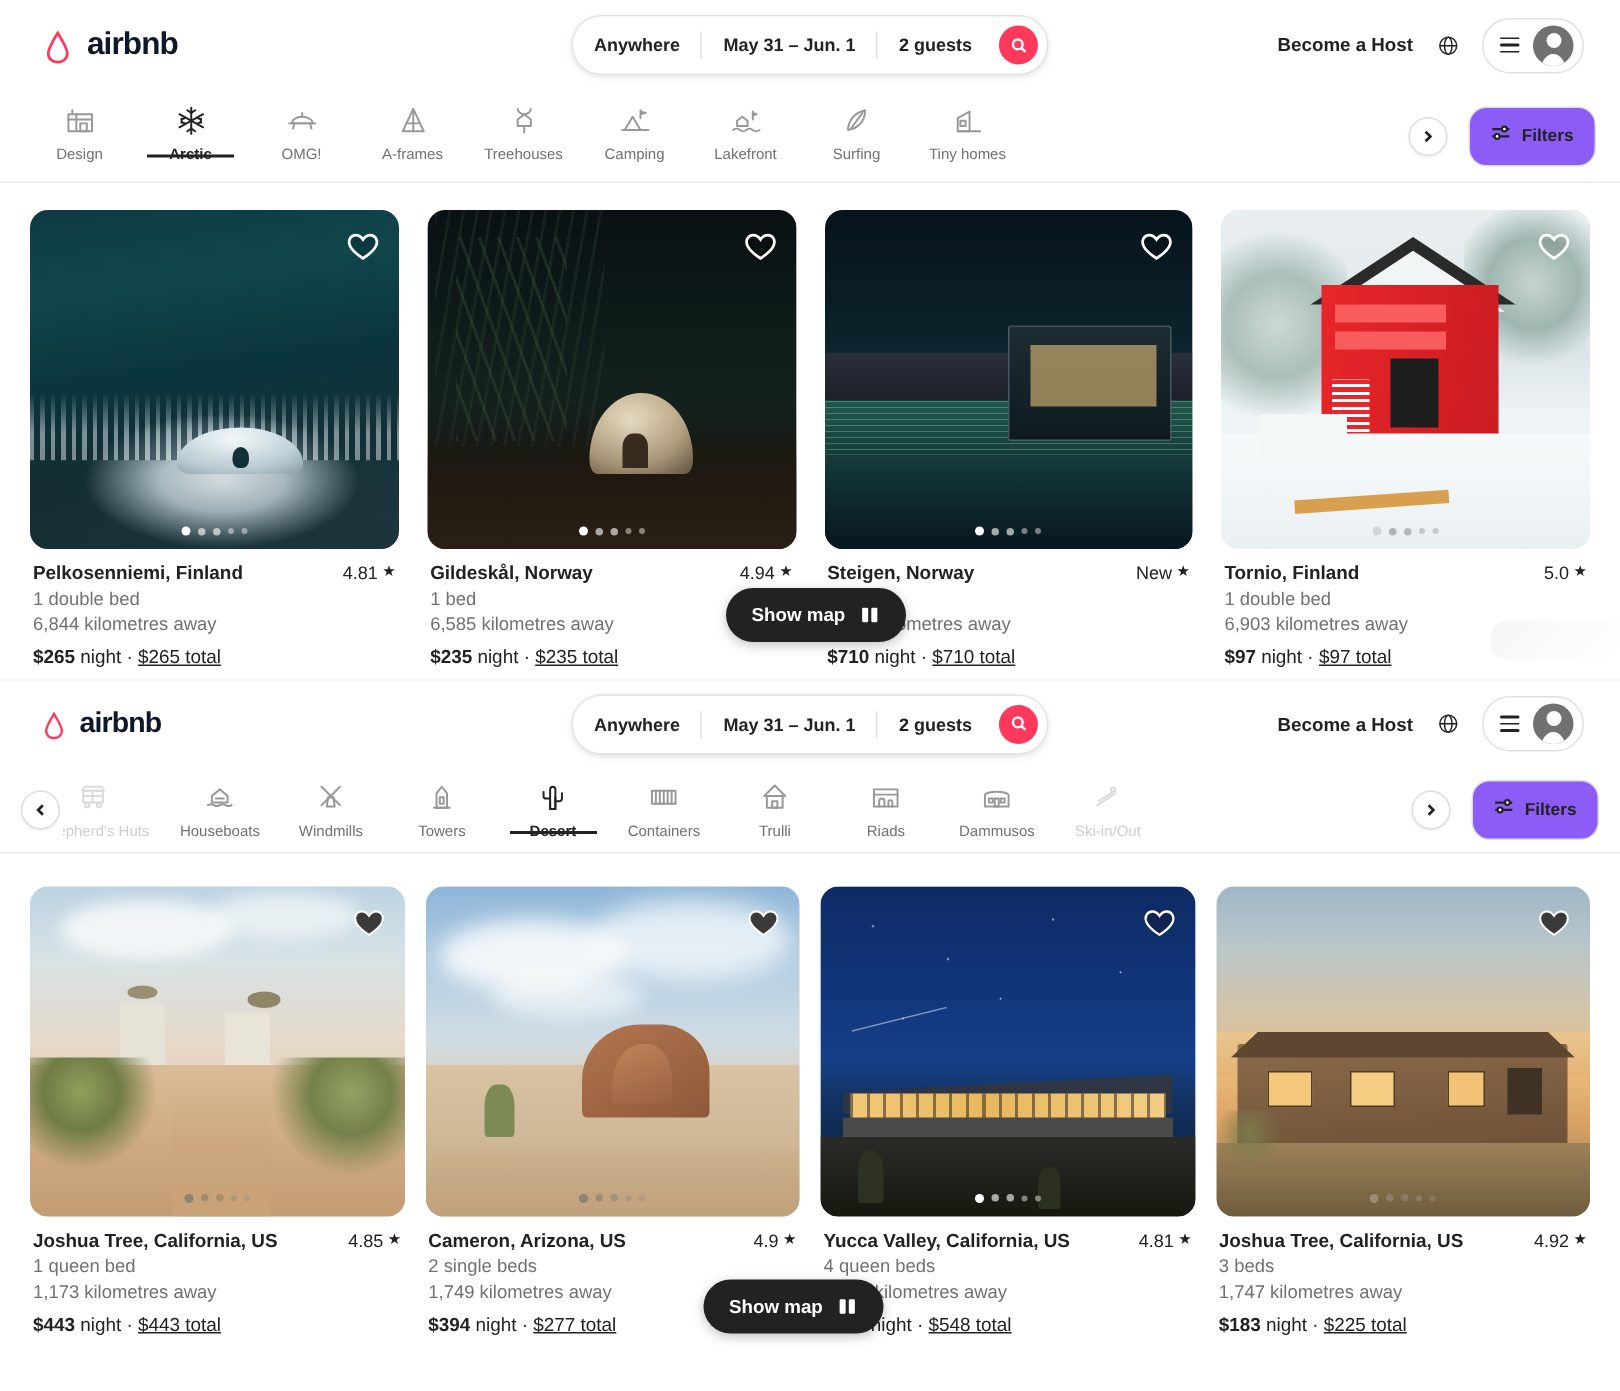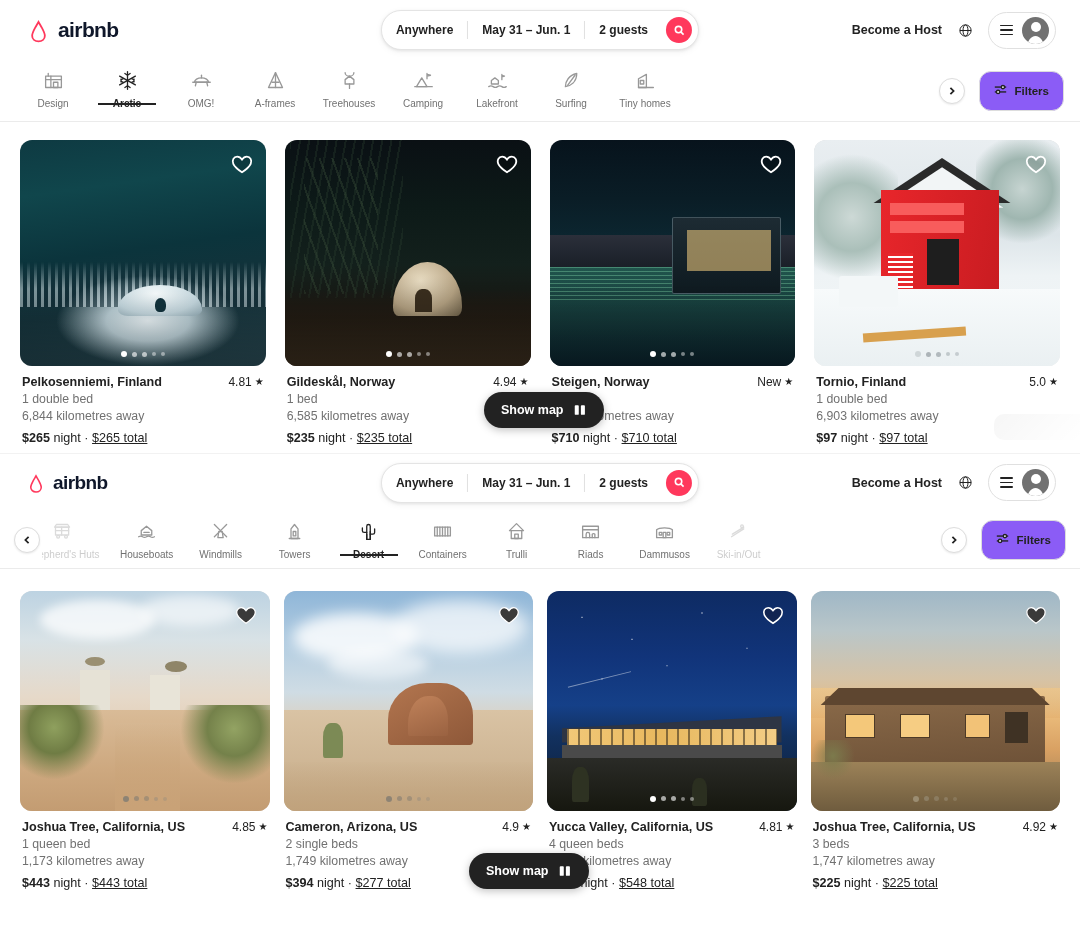--- a/index.html
+++ b/index.html
@@ -945,21 +945,21 @@
         <div class="row1">
           <div class="title">Joshua Tree, California, US</div>
           <div class="rating">
             <span>4.92</span>
             <span class="star">★</span>
           </div>
         </div>
         <div class="sub">3 beds</div>
         <div class="sub">1,747 kilometres away</div>
         <div class="price">
-          <b>$225</b>
+          <b>$183</b>
           <span>night</span>
           ·
           <span class="tot">$225 total</span>
         </div>
       </div>
     </div>
   </div>
 
   <div class="showmap" style="left:469px; top:853px;">
     <span>Show map</span>

